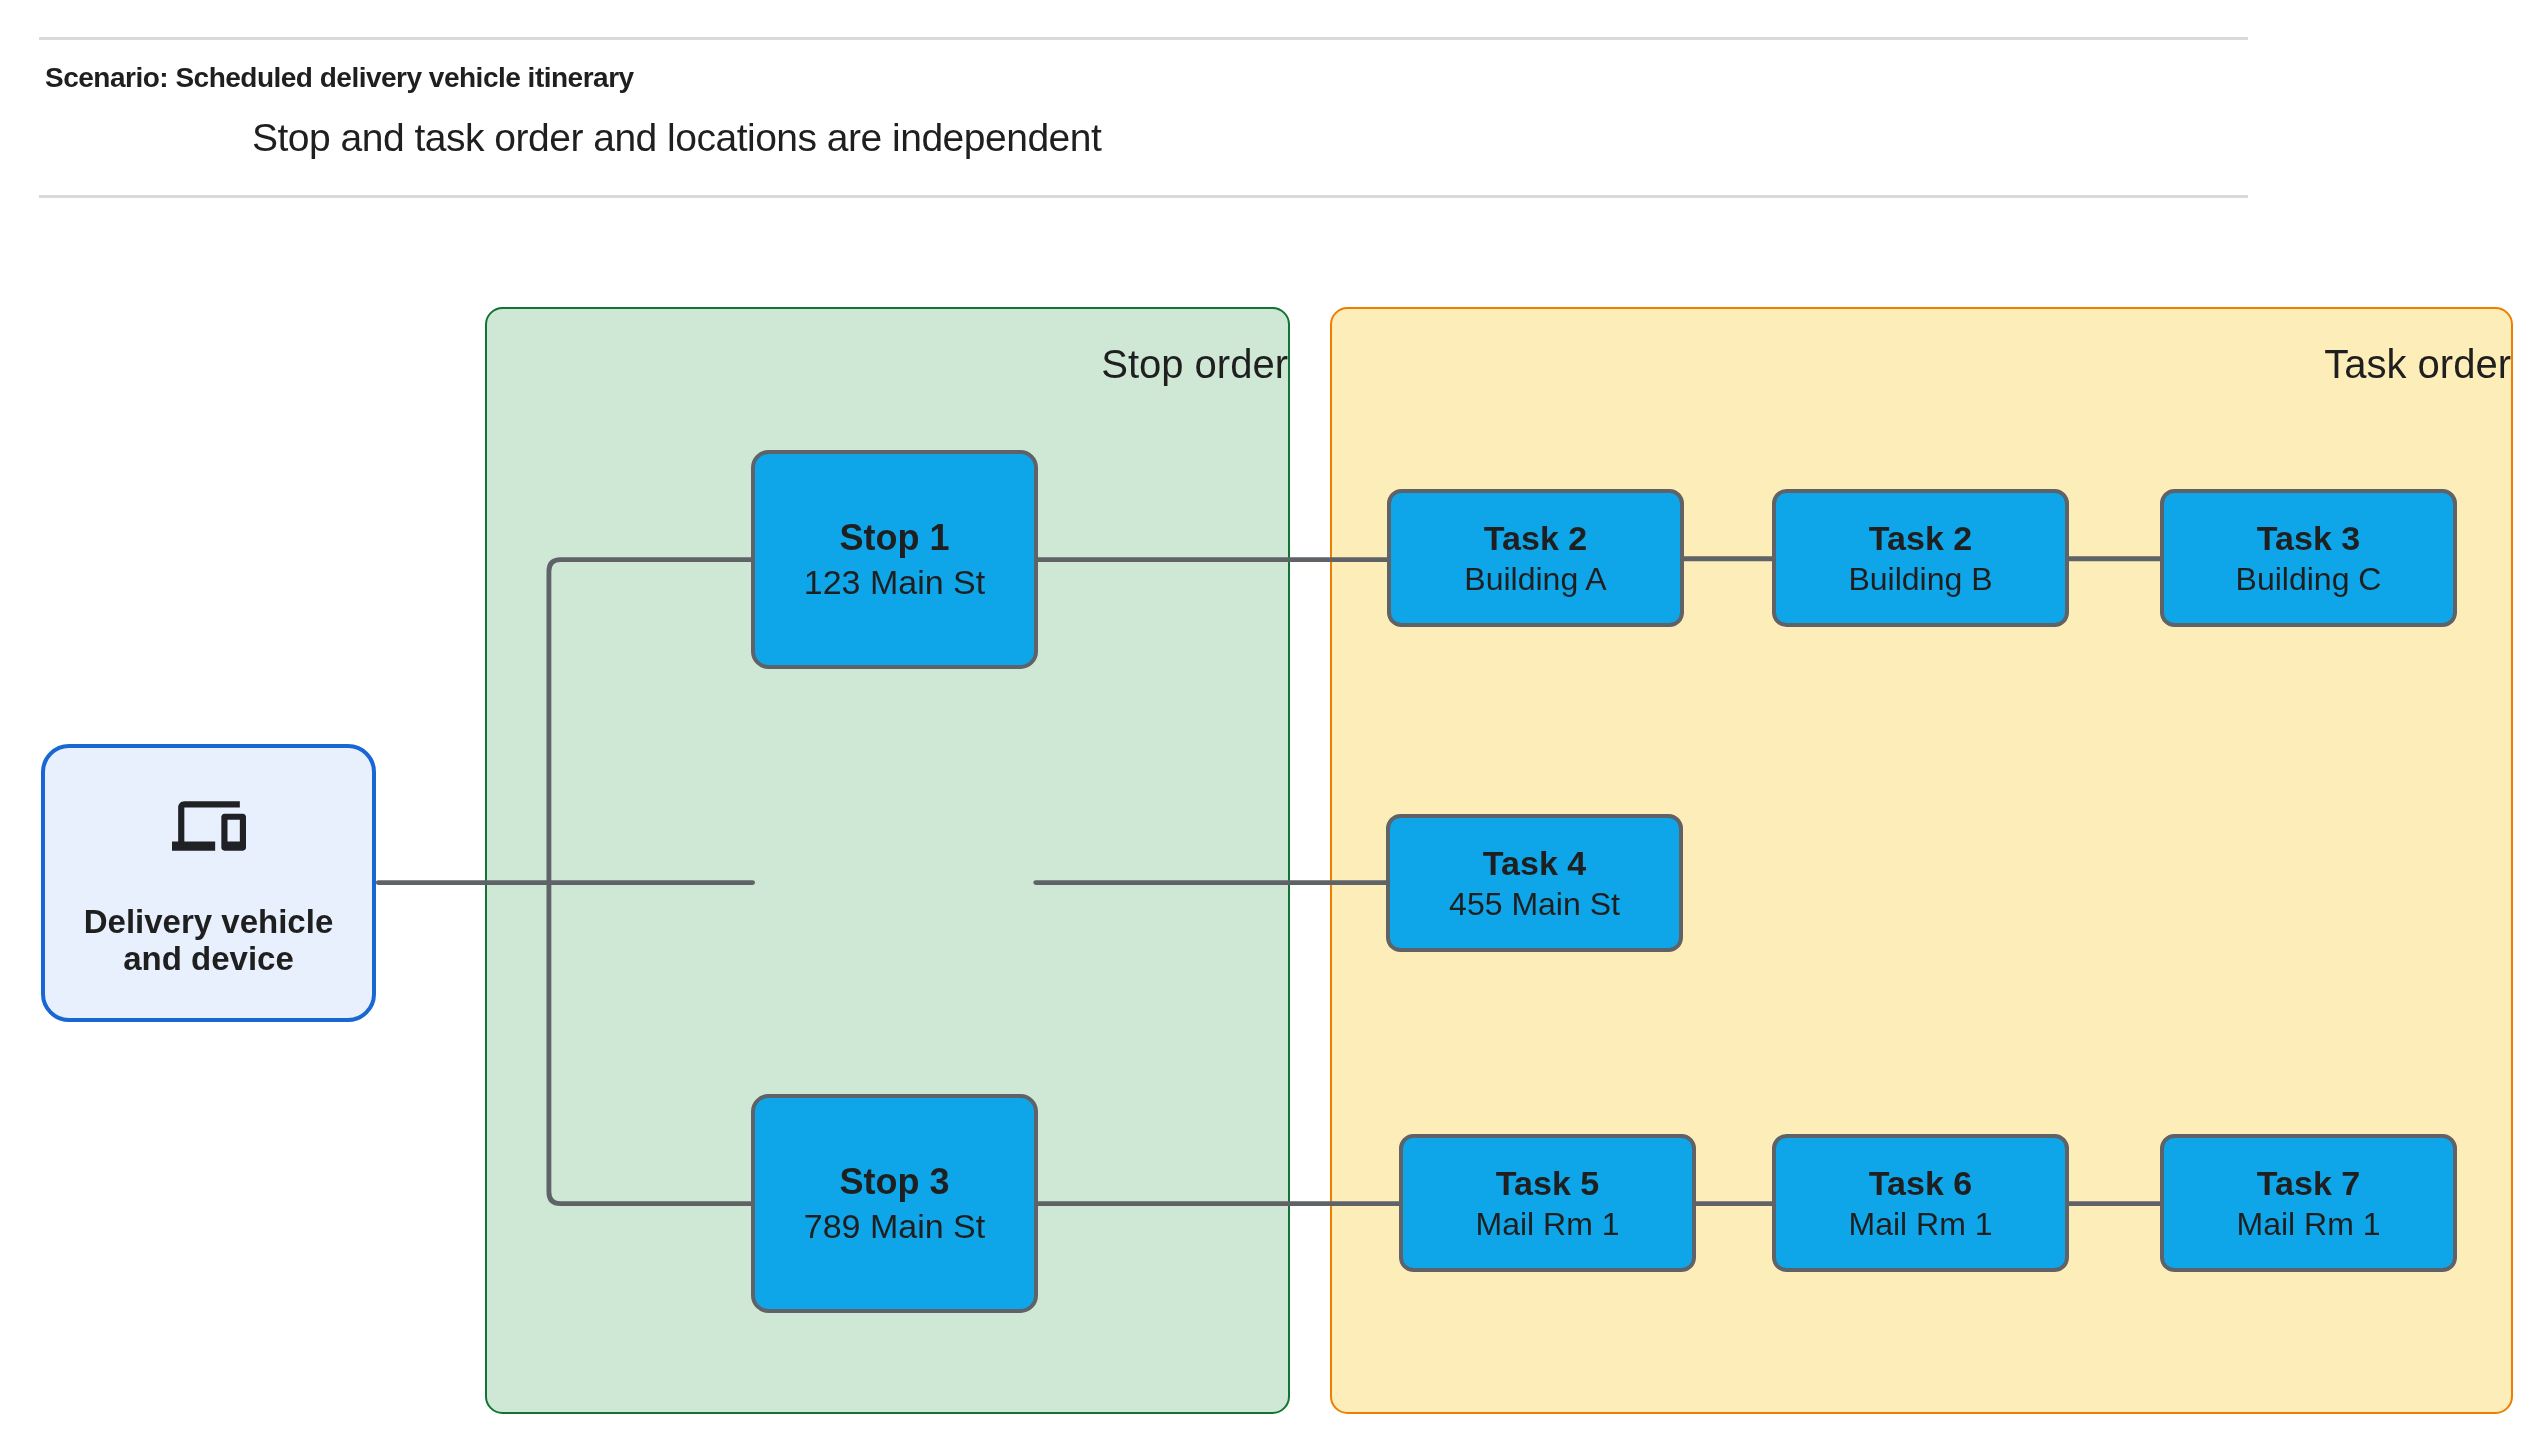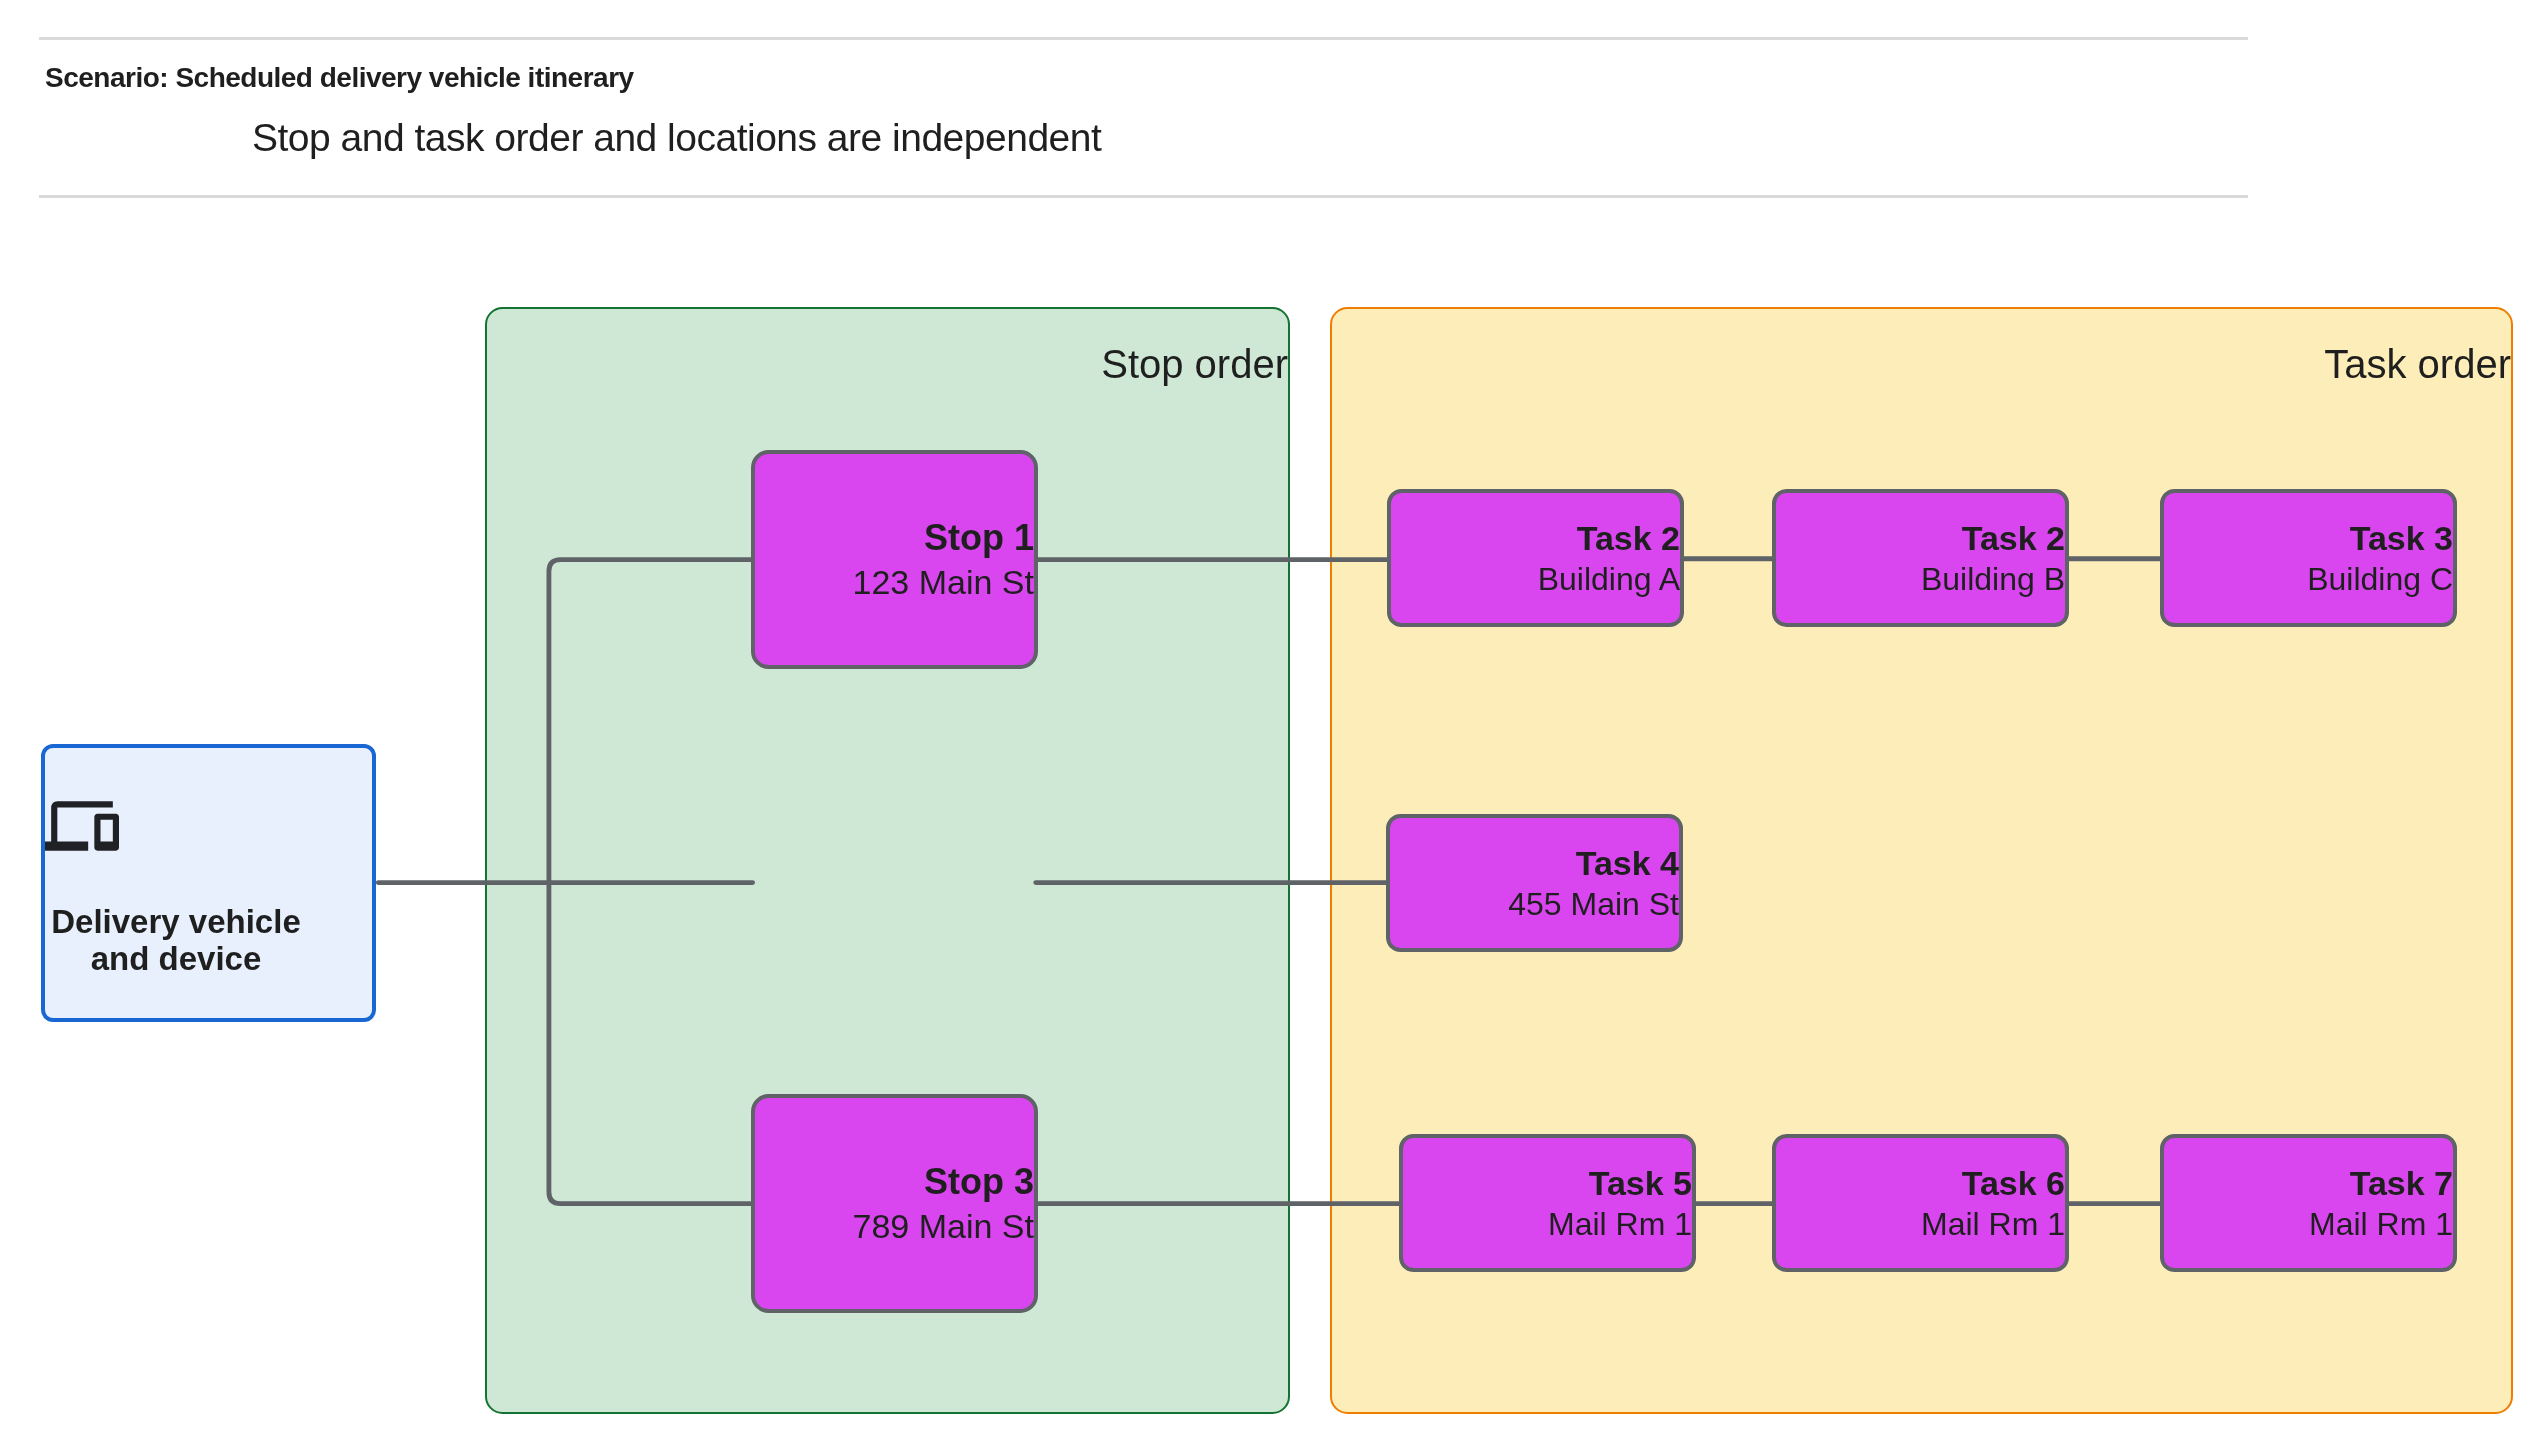--- a/index.html
+++ b/index.html
@@ -17,32 +17,32 @@
   .page-subtitle{position:absolute;left:252px;top:116px;font-size:39px;font-weight:400;letter-spacing:-0.5px;white-space:nowrap;}
 
   .panel{position:absolute;top:307px;height:1107px;border-radius:17.5px;box-sizing:border-box;}
   .panel.stop{left:485px;width:805px;background:var(--stop-panel-fill);border:2.9px solid var(--stop-panel-border);}
   .panel.task{left:1330px;width:1183px;background:var(--task-panel-fill);border:2.9px solid var(--task-panel-border);padding-left:36px;}
   .panel-title{position:absolute;top:33px;left:0;width:100%;text-align:right;font-size:40px;font-weight:400;color:var(--text);}
 
   svg.wires{position:absolute;left:0;top:0;width:2538px;height:1452px;pointer-events:none;}
   .wire{stroke:var(--connector);stroke-width:5;fill:none;stroke-linecap:round;}
 
-  .node{position:absolute;background:#d946ef;border:4.8px solid var(--node-border);box-sizing:border-box;
-        display:flex;flex-direction:column;align-items:flex-end;justify-content:center;text-align:center;}
+  .node{position:absolute;background:#0ea5e9;border:4.8px solid var(--node-border);box-sizing:border-box;
+        display:flex;flex-direction:column;align-items:center;justify-content:center;text-align:center;}
   .stop-node{width:287px;height:219px;border-radius:17.5px;gap:9.7px;}
   .task-node{width:297px;height:138px;border-radius:14.5px;gap:7.8px;}
   .node .name{font-size:36px;font-weight:700;line-height:1;}
   .node .loc{font-size:34px;font-weight:400;line-height:1;}
   .task-node .name{font-size:34px;}
   .task-node .loc{font-size:32px;}
 
-  .delivery{position:absolute;left:41px;top:744px;width:335px;height:278px;border-radius:12px;
+  .delivery{position:absolute;left:41px;top:744px;width:335px;height:278px;border-radius:28px;
     background:var(--delivery-fill);border:4.8px solid var(--delivery-border);box-sizing:border-box;
-    display:flex;flex-direction:column;justify-content:center;gap:41px;}
+    display:flex;flex-direction:column;align-items:center;justify-content:center;gap:41px;}
   .delivery .label{font-size:33px;font-weight:700;line-height:1.12;width:262px;text-align:center;}
   .delivery svg{display:block;}
 
   
   #stop1{left:751px;top:450px;} #stop2{left:751px;top:773px;} #stop3{left:751px;top:1094px;}
   #task1{left:1387px;top:489px;} #task2{left:1772px;top:489px;} #task3{left:2160px;top:489px;}
   #task4{left:1386px;top:814px;}
   #task5{left:1399px;top:1134px;} #task6{left:1772px;top:1134px;} #task7{left:2160px;top:1134px;}
 </style>
 </head>

